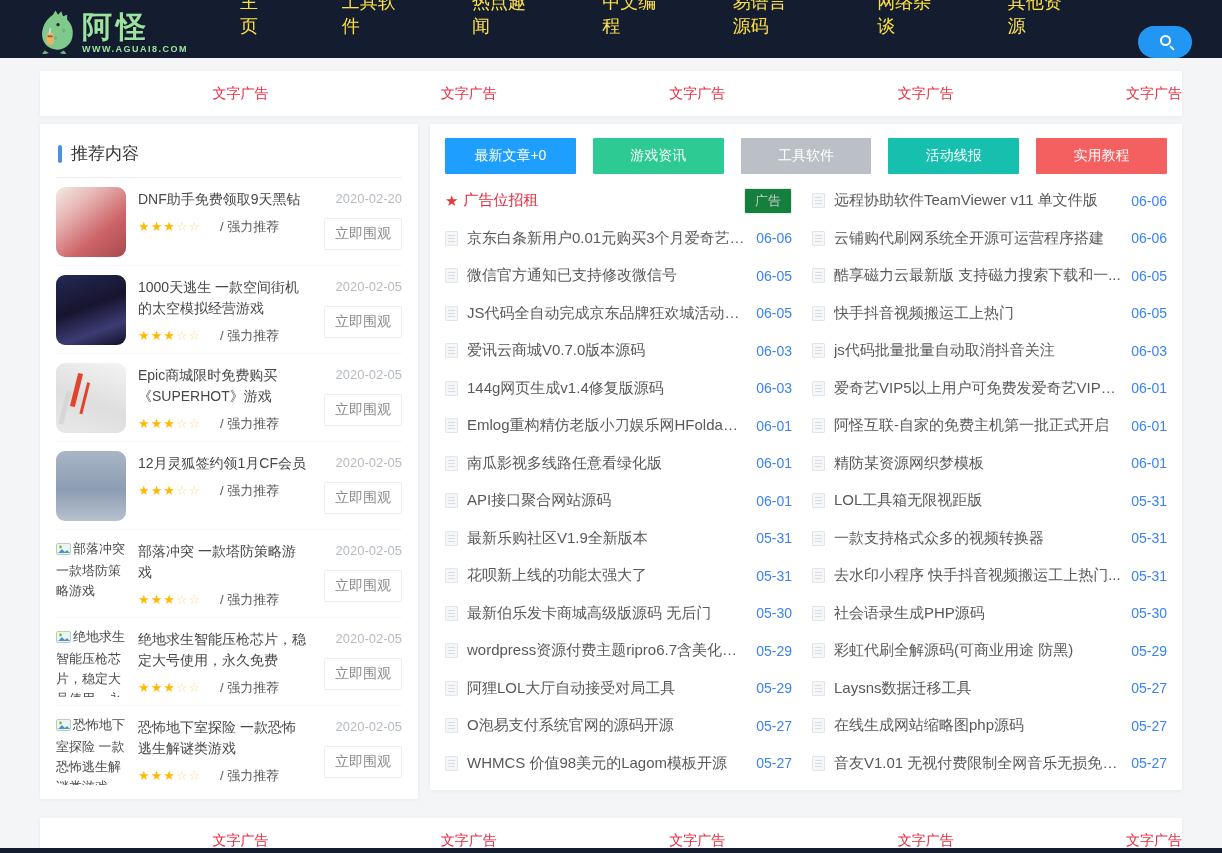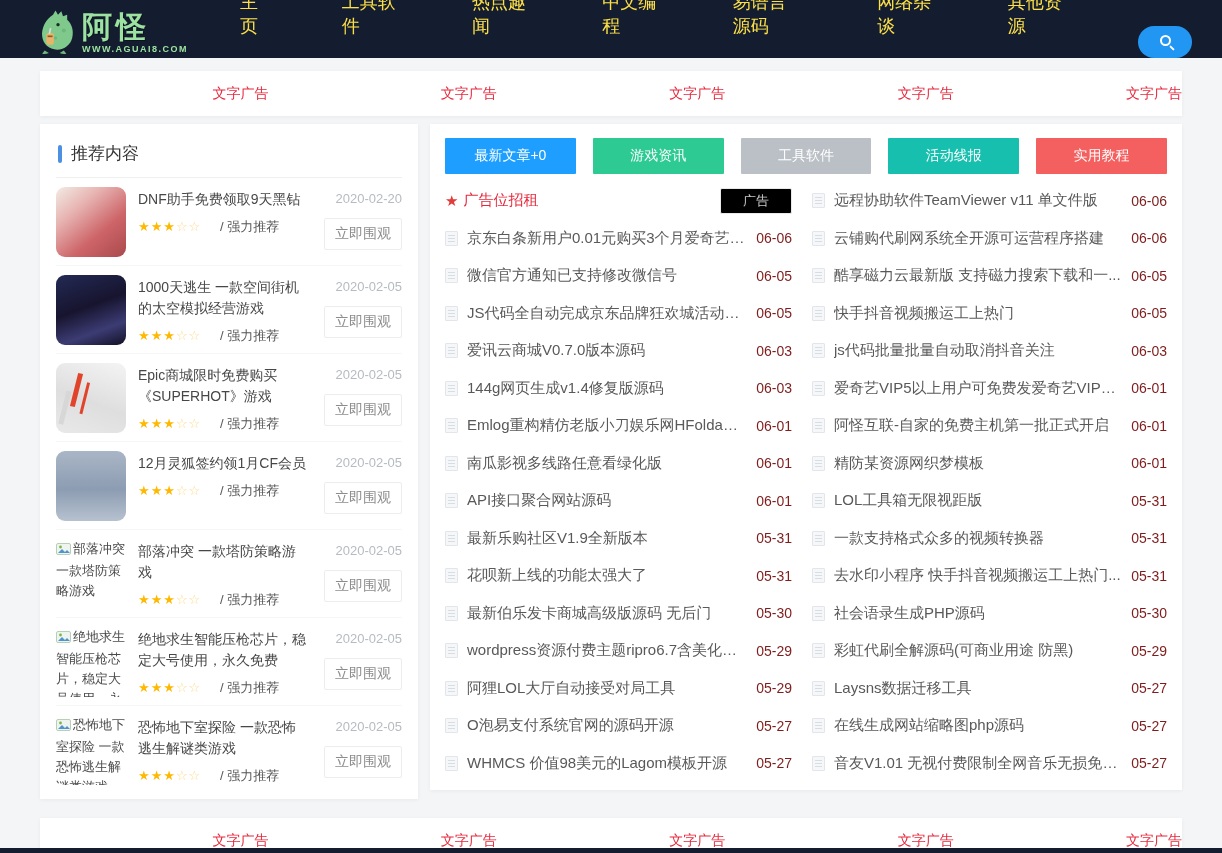--- a/index.html
+++ b/index.html
@@ -116,26 +116,26 @@
     position: absolute; inset: 0; border: 1px solid #dfe3e9; background: #f6f7f9; border-radius: 1px;
   }
   .doc-icon i::before {
     content: ""; position: absolute; left: 2px; top: 3px; width: 7px; height: 1px;
     background: #d4d9e0; box-shadow: 0 3px 0 #d4d9e0, 0 6px 0 #d4d9e0;
   }
   .row-title {
     flex: 1; min-width: 0; margin: 0 10px 0 9px; font-size: 15px; color: #595959;
     white-space: nowrap; overflow: hidden; text-overflow: ellipsis;
   }
-  .row-date { flex: none; font-size: 14px; color: #7f1d1d; }
+  .row-date { flex: none; font-size: 14px; color: #3b82f6; }
   .ad-row .ad-star { color: #e33a3a; font-size: 15px; margin-right: 5px; }
   .ad-row .ad-label { flex: 1; font-size: 15px; color: #e6293d; }
   .ad-badge {
     border: 1px solid #e9e9e9; color: #c9c9c9; font-size: 13px;
-    padding: 3px 22px; border-radius: 2px; background: #000000;
+    padding: 3px 10px; border-radius: 2px; background: #15803d;
   }
 
   .footer-strip { position: absolute; left: 0; bottom: 0; width: 100%; height: 5px; background: #141d2f; }
 </style>
 </head>
 <body>
 
 <div class="header">
   <div class="logo">
     <svg width="50" height="50" viewBox="0 0 60 60">

